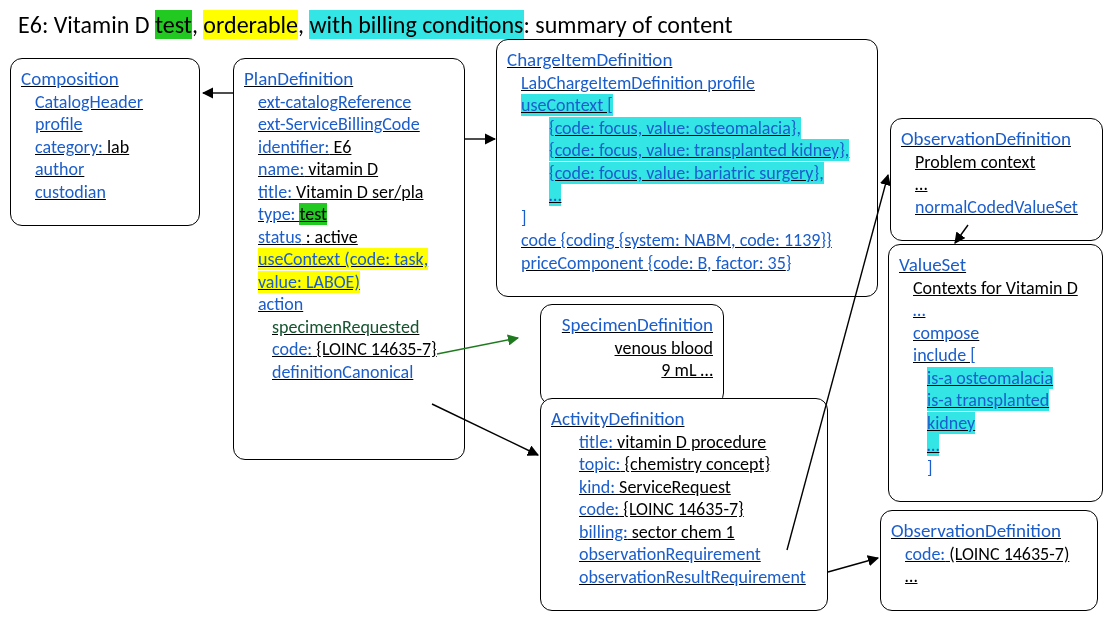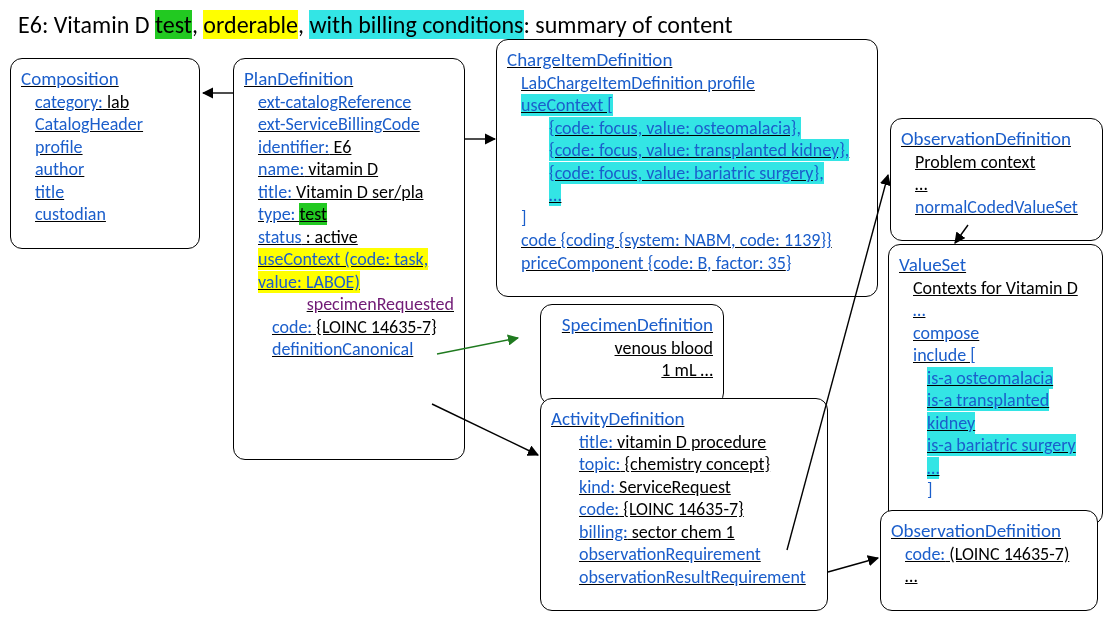--- a/index.html
+++ b/index.html
@@ -16,21 +16,21 @@
     position: absolute;
     left: 18px;
     top: 10px;
     font-size: 24px;
     color: #000;
   }
   .hl-green  { background: #22c921; }
   .hl-yellow { background: #ffff00; }
   .hl-cyan   { background: #33e5e5; }
   .blue { color: #1b5ecb; }
-  .darkgreen { color: #701a75; text-align: right; }
+  .darkgreen { color: #14532d; }
   .box {
     position: absolute;
     border: 1.5px solid #000;
     border-radius: 12px;
     padding: 8px 10px 22px 10px;
     font-size: 18px;
     line-height: 1.25;
     background: #fff;
     box-sizing: border-box;
     text-decoration: underline;
@@ -43,38 +43,38 @@
 </style>
 </head>
 <body>
 
 <div class="title">
   <span>E6: Vitamin D </span><span class="hl-green">test</span><span>, </span><span class="hl-yellow">orderable</span><span>, </span><span class="hl-cyan">with billing conditions</span><span>: summary of content</span>
 </div>
 
 <div class="box" style="left:10px; top:58px; width:190px;">
   <div class="hdr">Composition</div>
+  <span class="ind1 blue">CatalogHeader profile</span>
   <span class="ind1"><span class="blue">category:</span><span> lab</span></span>
-  <span class="ind1 blue">CatalogHeader profile</span>
   <span class="ind1 blue">author</span>
-  <span class="ind1 blue">title</span>
   <span class="ind1 blue">custodian</span>
 </div>
 
 <div class="box" style="left:233px; top:58px; width:232px; height:402px;">
   <div class="hdr">PlanDefinition</div>
   <span class="ind1 blue">ext-catalogReference</span>
   <span class="ind1 blue">ext-ServiceBillingCode</span>
   <span class="ind1"><span class="blue">identifier:</span><span> E6</span></span>
   <span class="ind1"><span class="blue">name:</span><span> vitamin D</span></span>
   <span class="ind1"><span class="blue">title:</span><span> Vitamin D ser/pla</span></span>
   <span class="ind1"><span class="blue">type: </span><span class="hl-green">test</span></span>
   <span class="ind1"><span class="blue">status</span><span> : active</span></span>
   <span class="ind1"><span class="blue hl-yellow">useContext (code: task,</span></span>
   <span class="ind1"><span class="blue hl-yellow">value: LABOE)</span></span>
+  <span class="ind1 blue">action</span>
   <span class="ind2 darkgreen">specimenRequested</span>
   <span class="ind2"><span class="blue">code:</span><span> {LOINC 14635-7}</span></span>
   <span class="ind2 blue">definitionCanonical</span>
 </div>
 
 <div class="box" style="left:496px; top:39px; width:382px;">
   <div class="hdr">ChargeItemDefinition</div>
   <span class="ind1 blue">LabChargeItemDefinition profile</span>
   <span class="ind1"><span class="blue hl-cyan">useContext [</span></span>
   <span class="ind3"><span class="blue hl-cyan">{code: focus, value: osteomalacia},</span></span>
@@ -82,21 +82,21 @@
   <span class="ind3"><span class="blue hl-cyan">{code: focus, value: bariatric surgery},</span></span>
   <span class="ind3"><span class="blue hl-cyan">…</span></span>
   <span class="ind1 blue">]</span>
   <span class="ind1"><span class="blue">code {coding {system: NABM, code: 1139</span><span class="blue">}}</span></span>
   <span class="ind1"><span class="blue">priceComponent {code: B, factor: 35</span><span class="blue">}</span></span>
 </div>
 
 <div class="box" style="left:540px; top:304px; width:184px;text-align:right;">
   <div class="hdr">SpecimenDefinition</div>
   <span class="ind1">venous blood</span>
-  <span class="ind1">1 mL …</span>
+  <span class="ind1">9 mL …</span>
 </div>
 
 <div class="box" style="left:540px; top:398px; width:288px;">
   <div class="hdr">ActivityDefinition</div>
   <span class="ind2"><span class="blue">title:</span><span> vitamin D procedure</span></span>
   <span class="ind2"><span class="blue">topic:</span><span> {chemistry concept}</span></span>
   <span class="ind2"><span class="blue">kind:</span><span> ServiceRequest</span></span>
   <span class="ind2"><span class="blue">code:</span><span> {LOINC 14635-7}</span></span>
   <span class="ind2"><span class="blue">billing:</span><span> sector chem 1</span></span>
   <span class="ind2 blue">observationRequirement</span>
@@ -111,21 +111,20 @@
 </div>
 
 <div class="box" style="left:888px; top:244px; width:215px;">
   <div class="hdr">ValueSet</div>
   <span class="ind1">Contexts for Vitamin D</span>
   <span class="ind1 blue">…</span>
   <span class="ind1 blue">compose</span>
   <span class="ind1 blue">include [</span>
   <span class="ind2"><span class="blue hl-cyan">is-a osteomalacia</span></span>
   <span class="ind2"><span class="blue hl-cyan">is-a transplanted kidney</span></span>
-  <span class="ind2"><span class="blue hl-cyan">is-a bariatric surgery</span></span>
   <span class="ind2"><span class="blue hl-cyan">…</span></span>
   <span class="ind2 blue">]</span>
 </div>
 
 <div class="box" style="left:880px; top:510px; width:218px;">
   <div class="hdr">ObservationDefinition</div>
   <span class="ind1"><span class="blue">code:</span><span> (LOINC 14635-7)</span></span>
   <span class="ind1">…</span>
 </div>
 

